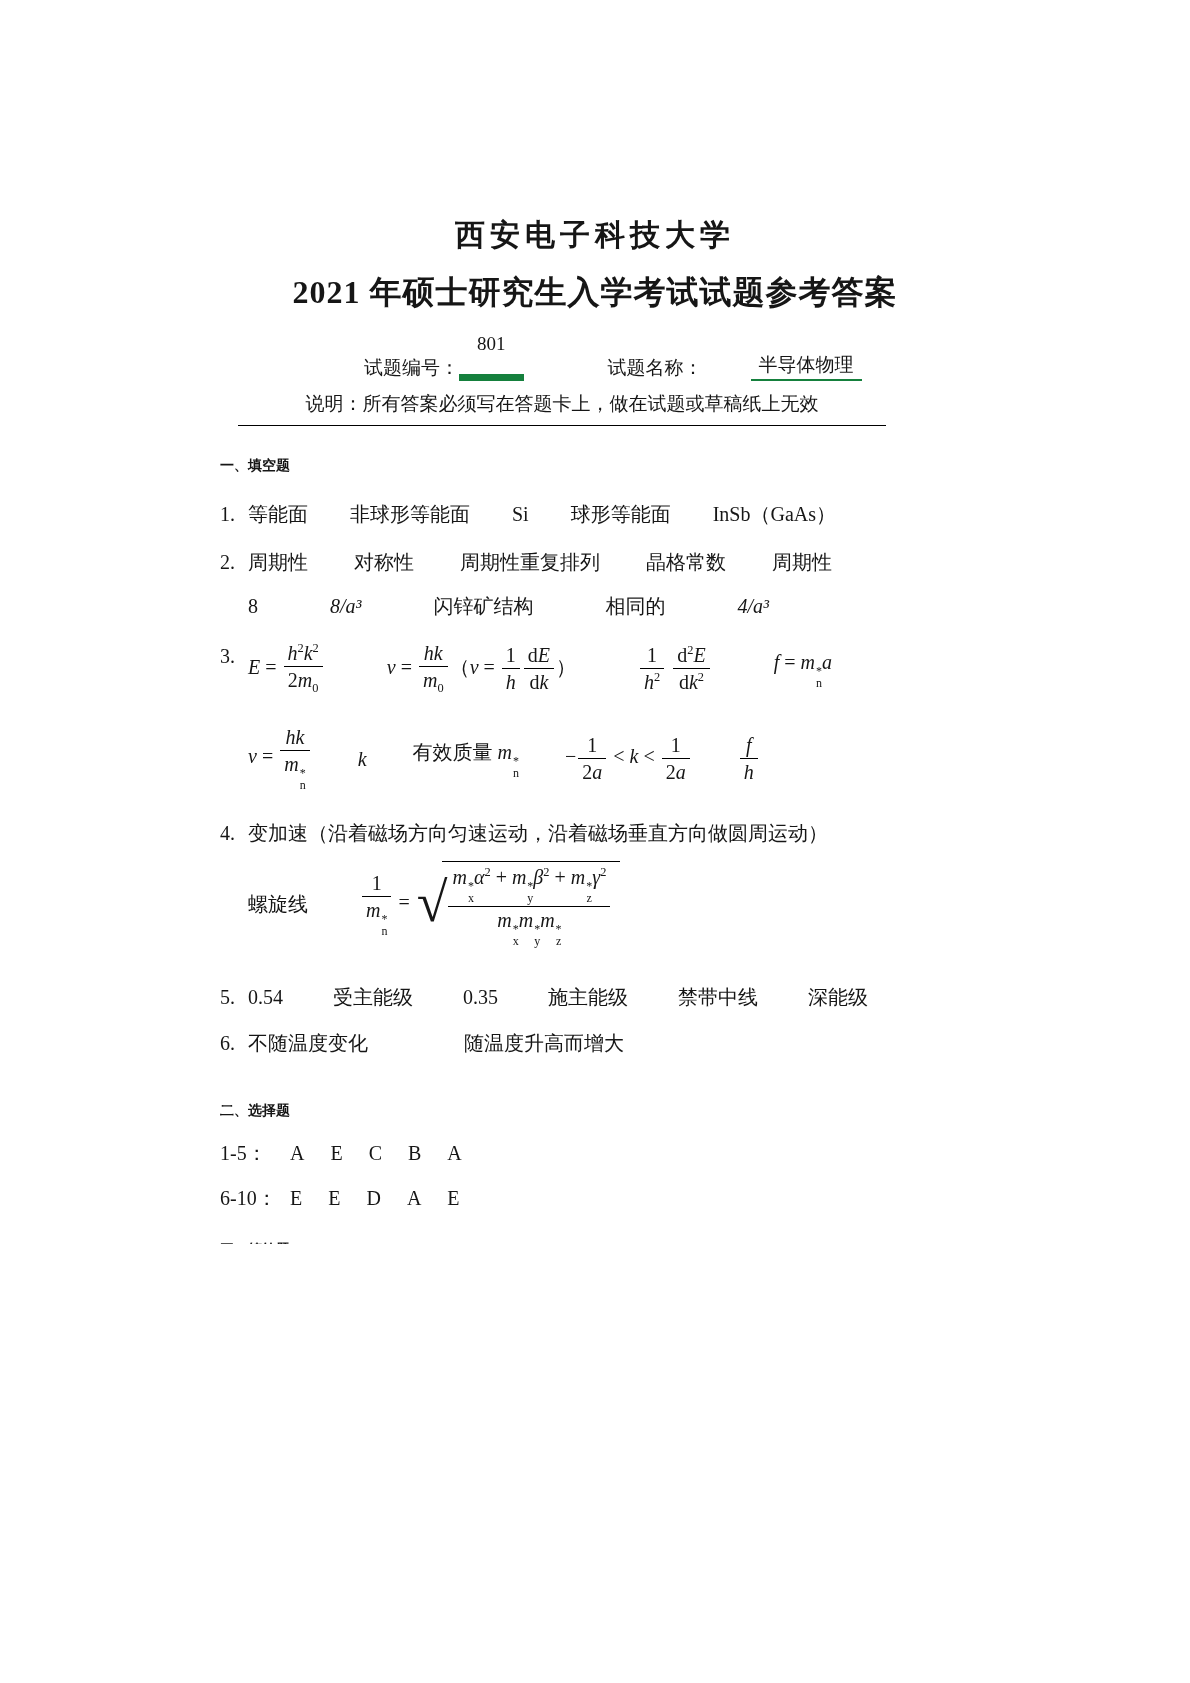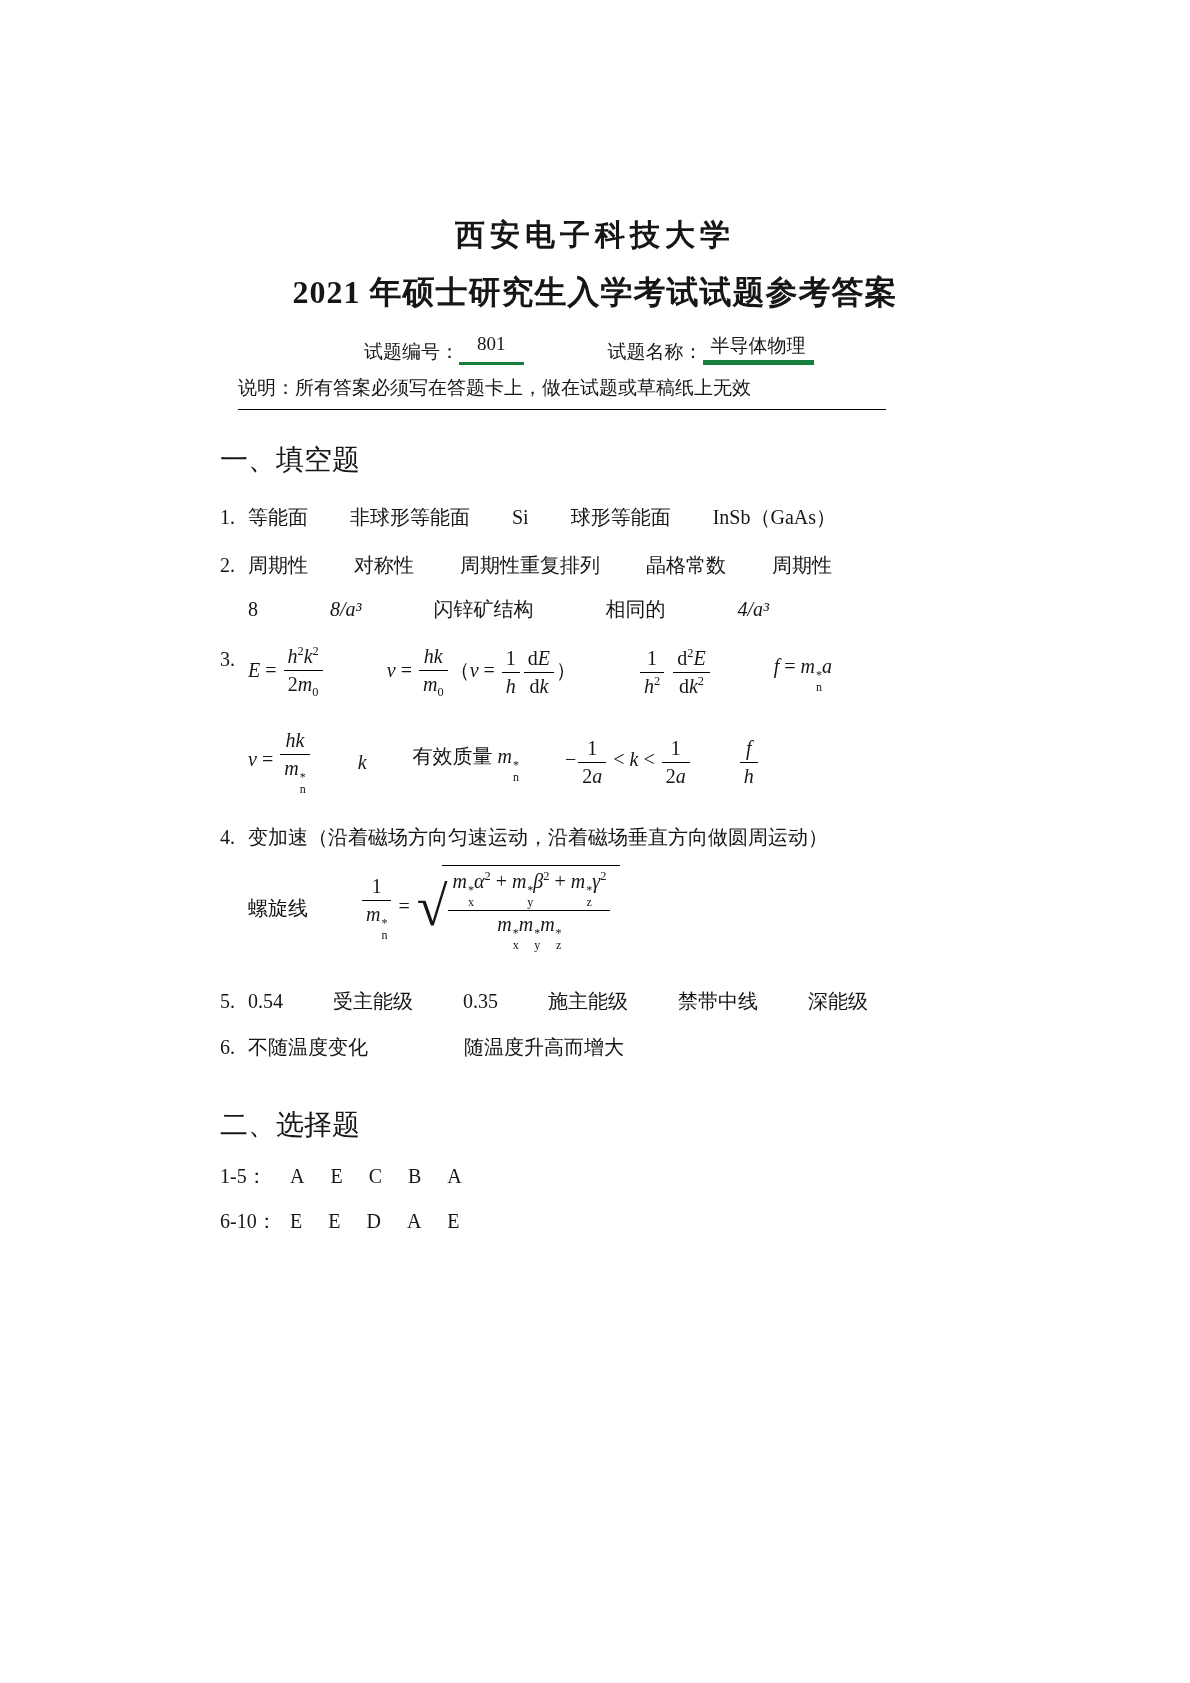--- a/index.html
+++ b/index.html
@@ -3,25 +3,25 @@
 <meta charset="utf-8">
 <style>
   html,body{margin:0;padding:0;background:#ffffff;}
   .page{width:1190px;height:1244px;background:#ffffff;color:#161616;
         font-family:"Liberation Serif","DejaVu Serif",serif;
         padding:214px 220px 0 220px;box-sizing:border-box;position:relative;overflow:hidden;}
   .doc-title{text-align:center;font-size:30px;font-weight:700;letter-spacing:5px;line-height:1.4;}
   .doc-subtitle{text-align:center;font-size:32px;font-weight:700;letter-spacing:1px;line-height:1.4;margin-top:14px;}
   .meta-row{display:flex;align-items:flex-end;font-size:19px;margin-top:16px;padding-left:144px;line-height:1.4;}
   .meta-gap{width:84px;}
-  .uline{border-bottom:3px solid #15803d;padding:0 18px 5px;}
-  .uline2{border-bottom:5px solid #15803d;padding:0 8px 1px;}
+  .uline{border-bottom:7px solid #15803d;padding:0 18px 17px;}
+  .uline2{border-bottom:2px solid #15803d;padding:0 8px 1px;margin-left:48px;}
   .note-box{margin-top:10px;margin-left:18px;width:648px;border-bottom:1.5px solid #000;
-            text-align:left;font-size:19px;line-height:1.4;padding-bottom:7px;}
-  .sec-heading{font-family:"Liberation Sans","DejaVu Sans",sans-serif;font-size:28px;font-weight:400;line-height:1.4;}
+            text-align:center;font-size:19px;line-height:1.4;padding-bottom:7px;}
+  .sec-heading{font-family:"Liberation Sans","DejaVu Sans",sans-serif;font-size:14px;font-weight:700;line-height:1.4;}
   .row{display:flex;font-size:20px;line-height:1.4;}
   .no{flex:0 0 28px;}
   .answers{display:flex;align-items:baseline;}
   .frow .answers{align-items:center;}
   .indent{padding-left:28px;}
   .it{font-style:italic;}
   sup{font-size:0.62em;}
   sub{font-size:0.62em;}
   .fr{display:inline-block;vertical-align:middle;text-align:center;margin:0 2px;}
   .fr .n{display:block;border-bottom:1.3px solid #000;padding:0 4px 2px;line-height:1.12;text-align:center;}

